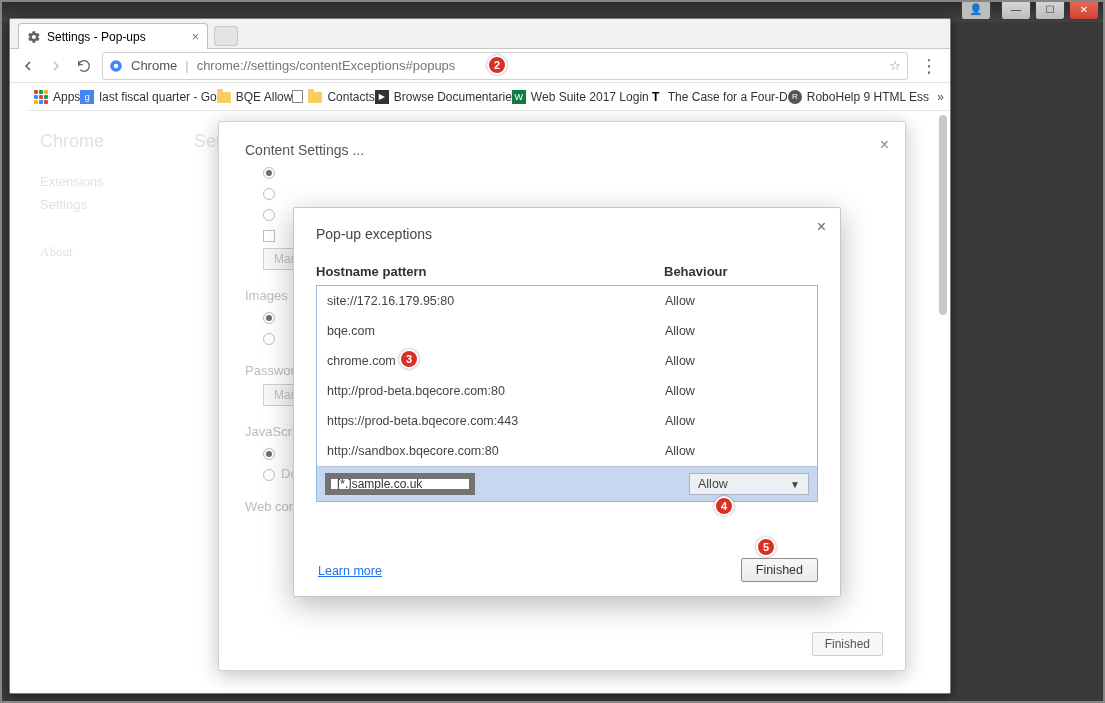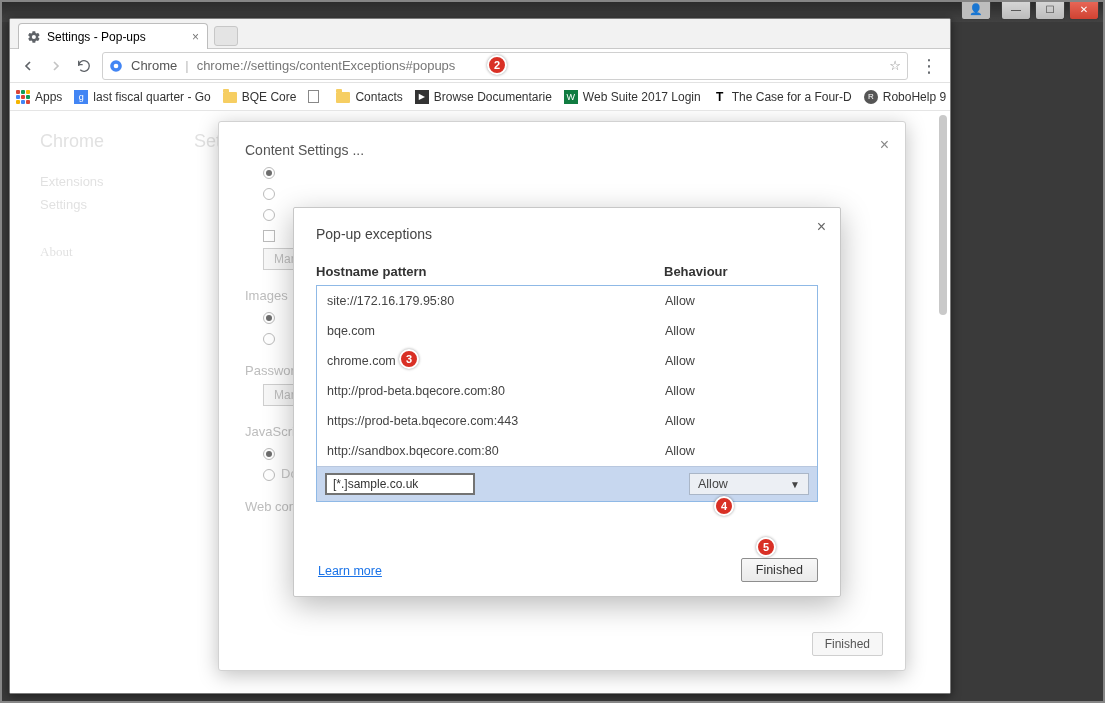--- a/index.html
+++ b/index.html
@@ -43,22 +43,22 @@
   .navbtn{width:20px;height:20px;display:flex;align-items:center;justify-content:center;color:#5f6368;cursor:pointer;}
   .navbtn.disabled{color:#c4c4c4;cursor:default;}
   .omnibox{flex:1;height:28px;border:1px solid #d0d0d0;border-radius:3px;
            display:flex;align-items:center;padding:0 6px;gap:8px;font-size:13px;color:#555;position:relative;}
   .omnibox .chip{color:#555;font-size:13px;}
   .omnibox .sep{color:#bbb;}
   .omnibox .url{color:#777;}
   .starwrap{margin-left:auto;color:#888;}
   .menu-dots{font-size:18px;color:#5f6368;padding:0 4px;cursor:pointer;}
 
-  .bookmarks{height:28px;display:flex;align-items:center;padding:0 6px;gap:12px;
-             border-bottom:1px solid #e5e5e5;font-size:12px;color:#333;white-space:nowrap;overflow:hidden;}
+  .bookmarks{height:28px;display:flex;align-items:center;padding:0 6px;
+             border-bottom:1px solid #e5e5e5;font-size:12px;color:#333;white-space:nowrap;overflow:hidden;margin-left:18px;}
   .bm{display:flex;align-items:center;gap:5px;cursor:pointer;}
   .bm .ico{width:16px;height:16px;display:inline-flex;align-items:center;justify-content:center;font-size:12px;}
   .apps-ico span{width:4px;height:4px;display:inline-block;background:#db4437;border-radius:1px;}
   .apps-ico{display:grid;grid-template-columns:4px 4px 4px;grid-template-rows:4px 4px 4px;gap:1px;}
   .apps-ico span:nth-child(2){background:#0f9d58;}
   .apps-ico span:nth-child(3){background:#f4b400;}
   .apps-ico span:nth-child(4){background:#4285f4;}
   .apps-ico span:nth-child(5){background:#db4437;}
   .apps-ico span:nth-child(6){background:#0f9d58;}
   .apps-ico span:nth-child(7){background:#f4b400;}
@@ -99,21 +99,21 @@
            background:#fff;border:1px solid #c7c7c7;border-radius:2px;
            box-shadow:0 8px 30px rgba(0,0,0,.28);padding:18px 22px 16px;color:#333;}
   .dialog2 .dtitle2{font-size:14px;color:#444;margin-bottom:22px;}
   .dialog2 .dclose2{position:absolute;top:10px;right:14px;color:#666;cursor:pointer;font-size:16px;}
   .headers{display:flex;font-size:13px;color:#333;font-weight:600;margin-bottom:6px;}
   .headers .h1{flex:0 0 348px;}
   .tablebox{border:1px solid #8fb9e6;}
   .trow{display:flex;padding:8px 10px;font-size:12.5px;color:#444;align-items:center;}
   .trow .c1{flex:0 0 338px;}
   .inputrow{background:#c7d7ef;padding:6px 8px;display:flex;align-items:center;border-top:1px solid #b8c7de;position:relative;}
-  .inputrow input{width:150px;height:22px;border:2px solid #737373;font-size:12px;
+  .inputrow input{width:150px;height:22px;border:6px solid #737373;font-size:12px;
                   padding:2px 6px;background:#fff;color:#333;font-family:inherit;}
   .selectwrap{margin-left:auto;width:120px;height:22px;background:#eceff4;
               border:1px solid #aab6c7;display:flex;align-items:center;
               padding:0 8px;font-size:12.5px;color:#444;cursor:pointer;justify-content:space-between;}
   .selectwrap .caret{font-size:10px;color:#444;}
   .learnmore{color:#1a73e8;font-size:12.5px;text-decoration:underline;cursor:pointer;
              position:absolute;bottom:18px;left:24px;}
   .finbtn2{position:absolute;bottom:14px;right:22px;padding:4px 14px;
            border:1px solid #8e8e8e;background:linear-gradient(#f7f7f7,#eaeaea);
            font-size:12.5px;color:#333;cursor:pointer;border-radius:2px;}
@@ -207,21 +207,21 @@
           <span></span>
         </span>
       <span>Apps</span>
     </div>
     <div class="bm">
       <span class="ico" style="background:#4285f4;color:#fff;font-size:9px;width:14px;height:14px;">g</span>
       <span>last fiscal quarter - Go</span>
     </div>
     <div class="bm">
       <span class="folder"></span>
-      <span>BQE Core</span>
+      <span>BQE Allow</span>
     </div>
     <div class="bm">
       <span class="ico" style="border:1px solid #888;width:11px;height:13px;"></span>
       <span></span>
     </div>
     <div class="bm">
       <span class="folder"></span>
       <span>Contacts</span>
     </div>
     <div class="bm">

